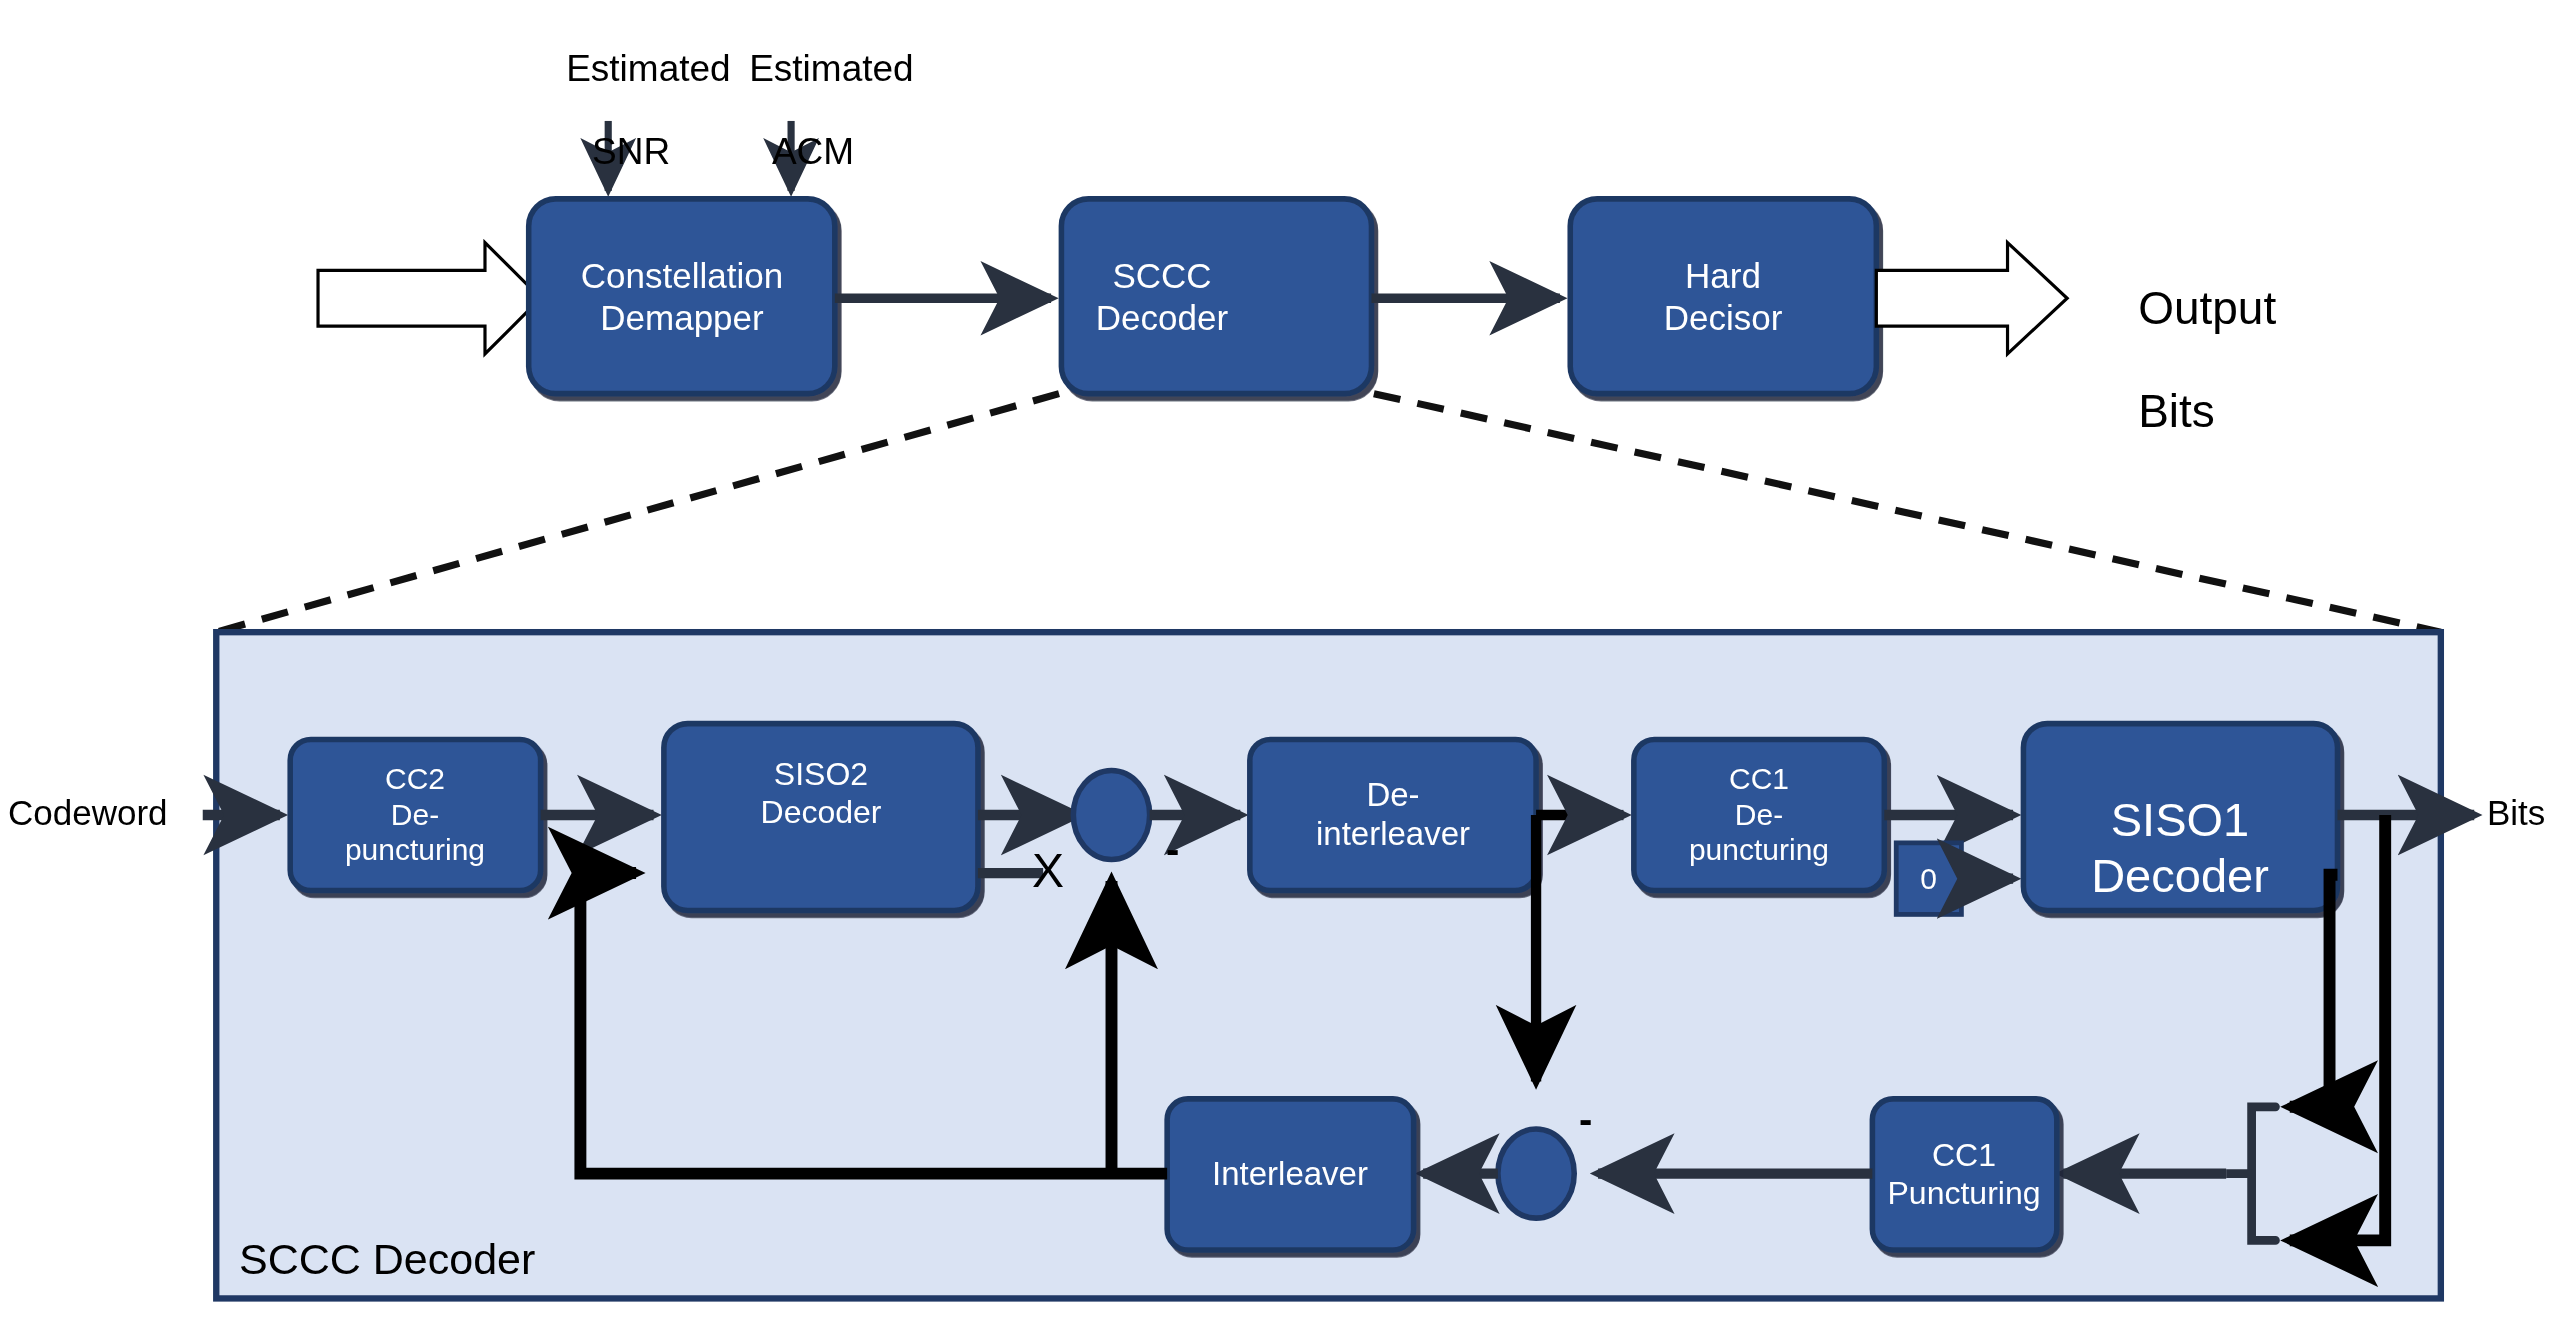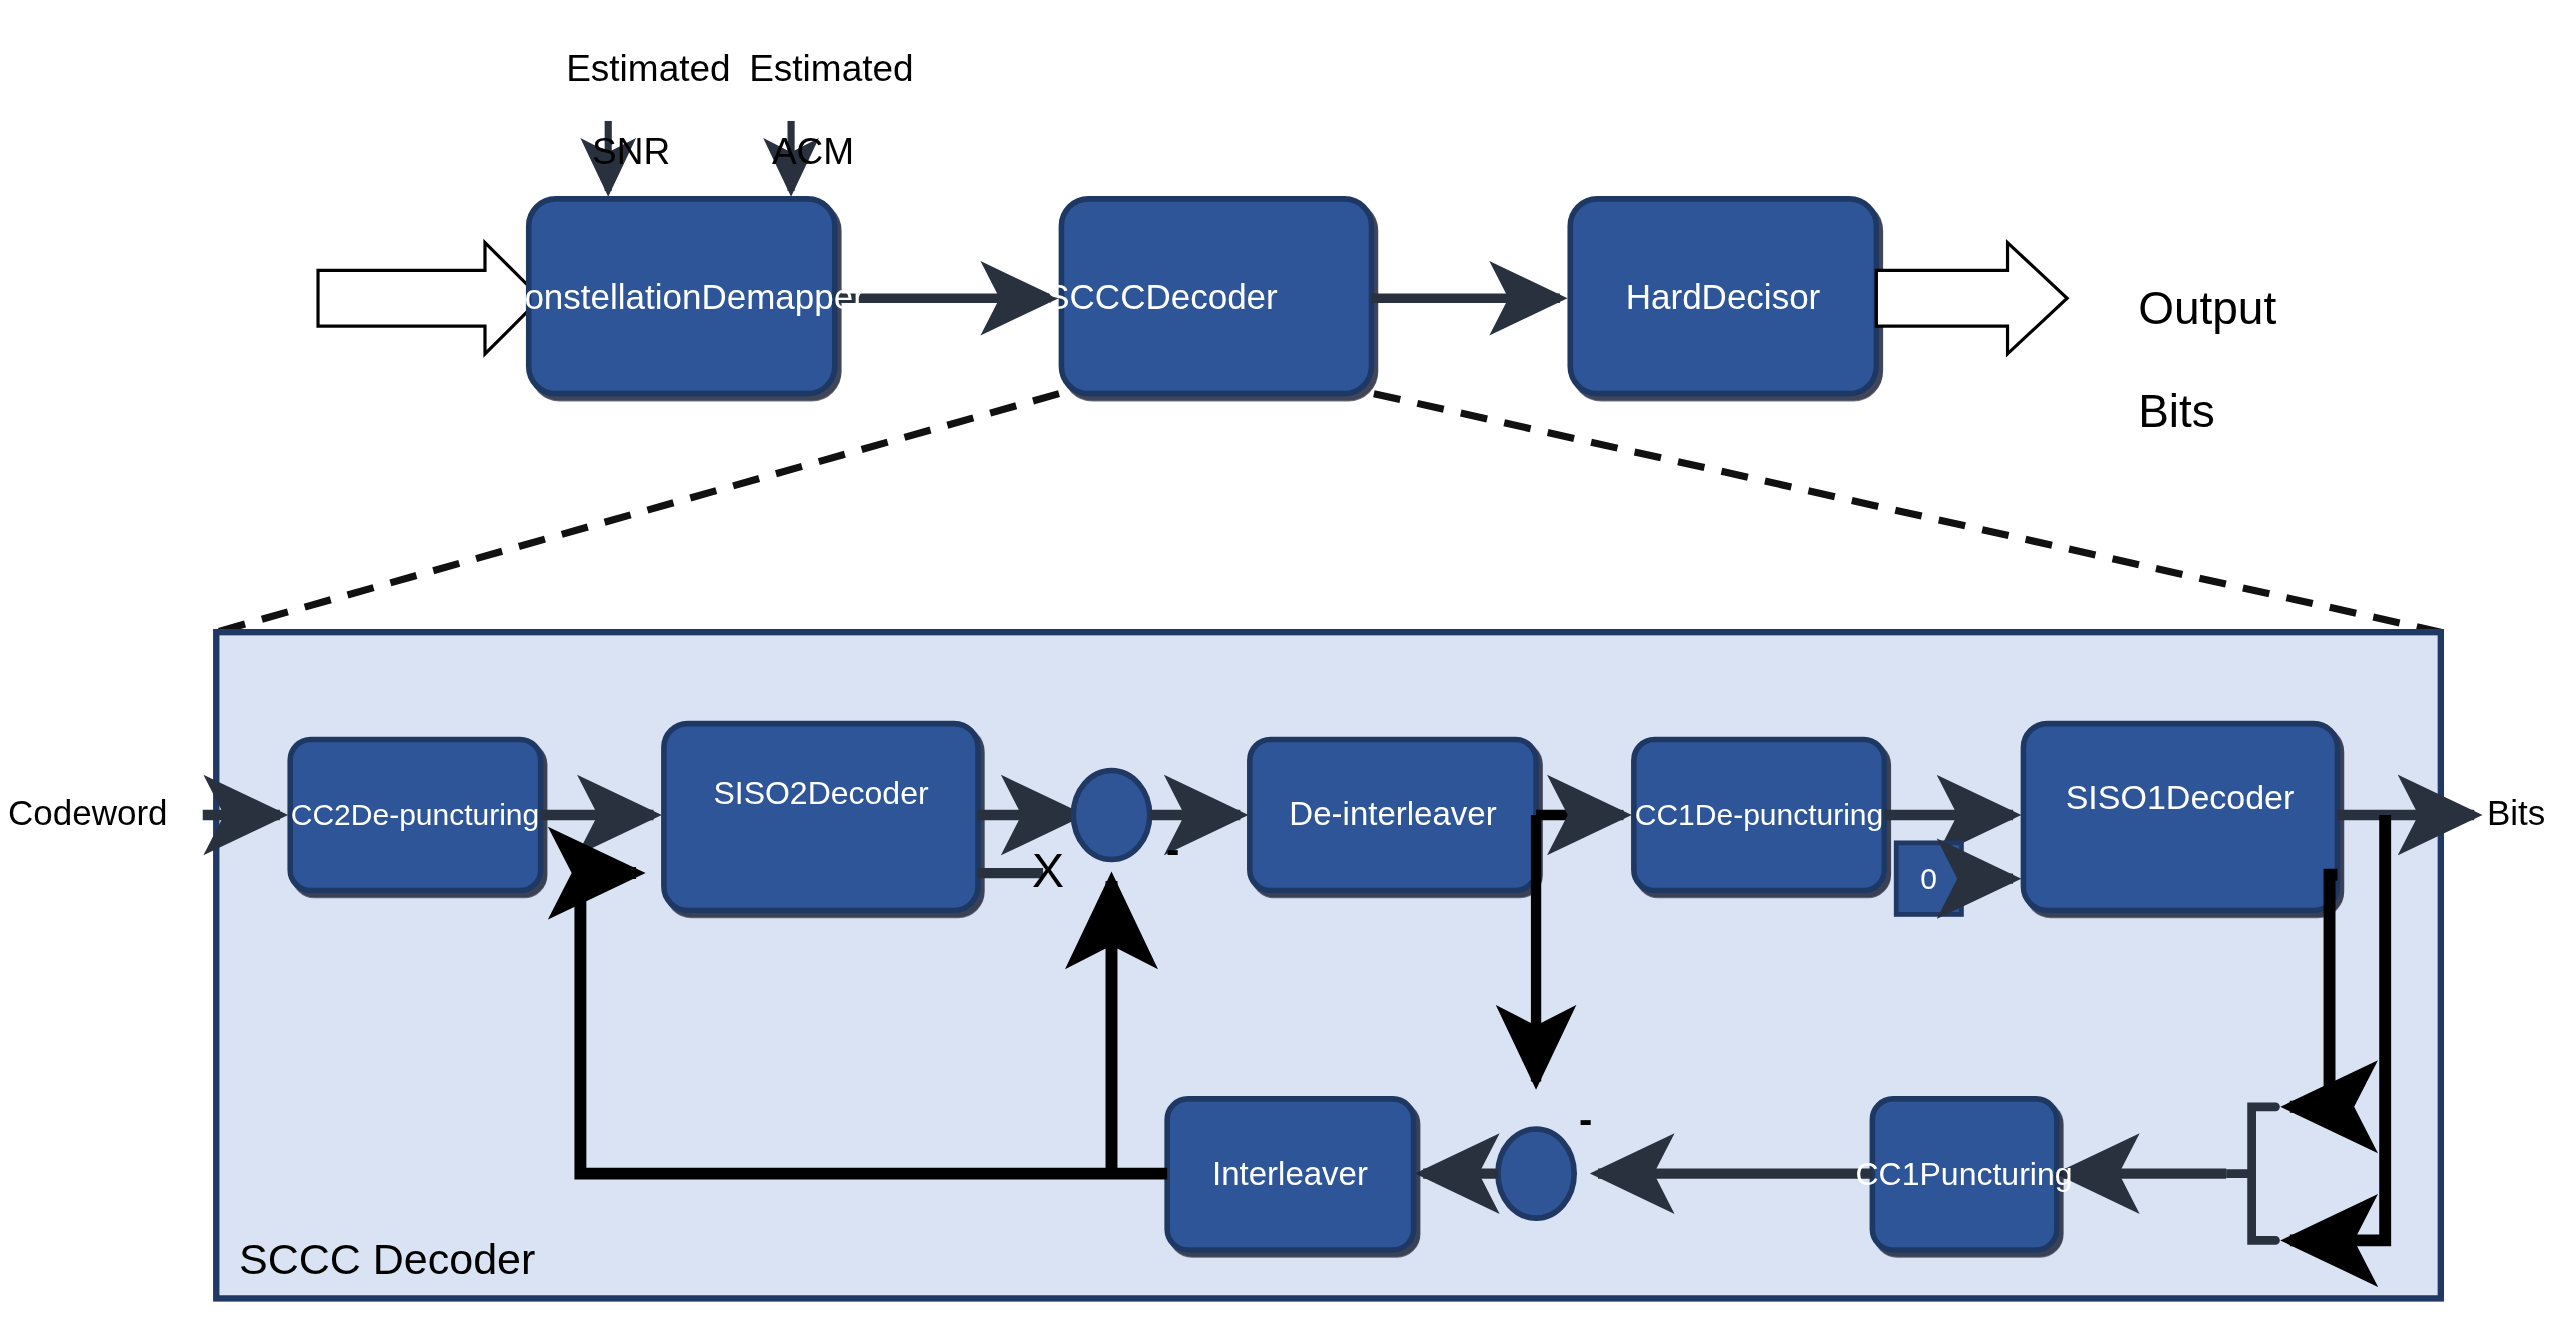--- a/index.html
+++ b/index.html
@@ -3,21 +3,21 @@
 <meta charset="utf-8">
 <style>
   html,body{margin:0;padding:0;background:#ffffff;}
   body{width:2576px;height:1320px;position:relative;overflow:hidden;
        font-family:"Liberation Sans",sans-serif;}
   #stage{position:absolute;left:0;top:0;width:2152px;height:1320px;}
   svg#canvas{position:absolute;left:0;top:0;width:2576px;height:1320px;}
   .lbl{position:absolute;color:#000;line-height:1.12;white-space:pre;}
   .blk-text{position:absolute;color:#ffffff;text-align:center;line-height:1.18;
             display:flex;align-items:center;justify-content:center;
-            flex-direction:row;pointer-events:none;}
+            flex-direction:column;pointer-events:none;}
   .ext{font-size:37px;}
   .sig{font-size:35px;}
   .big{font-size:46px;}
   .panel-title{font-size:43px;margin-top:11px;}
   .minus{font-size:40px;font-weight:bold;color:#000;}
   .exmark{font-size:48px;color:#000;}
 </style>
 </head>
 <body>
 
@@ -170,21 +170,21 @@
     <span>De-</span>
     <span>interleaver</span>
   </div>
 
   <div class="blk-text" style="left:1634px;top:739px;width:250px;height:151px;font-size:30px;">
     <span>CC1</span>
     <span>De-</span>
     <span>puncturing</span>
   </div>
 
-  <div class="blk-text" style="left:2023px;top:704px;width:314px;height:187px;font-size:34px;">
+  <div class="blk-text" style="left:2023px;top:754px;width:314px;height:187px;font-size:47px;">
     <span>SISO1</span>
     <span>Decoder</span>
   </div>
 
   <div class="blk-text" style="left:1167px;top:1099px;width:246px;height:151px;font-size:33px;">
     <span>Interleaver</span>
   </div>
 
   <div class="blk-text" style="left:1872px;top:1099px;width:184px;height:151px;font-size:32px;">
     <span>CC1</span>

